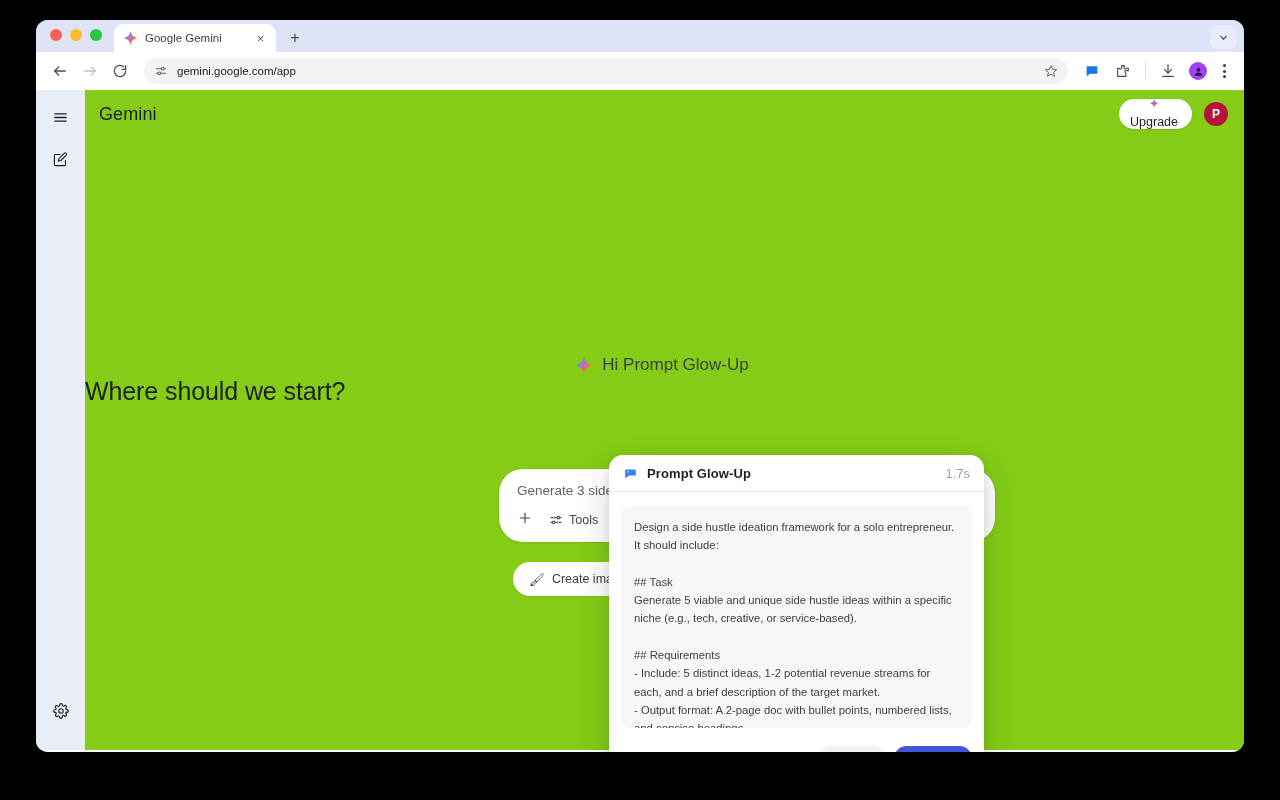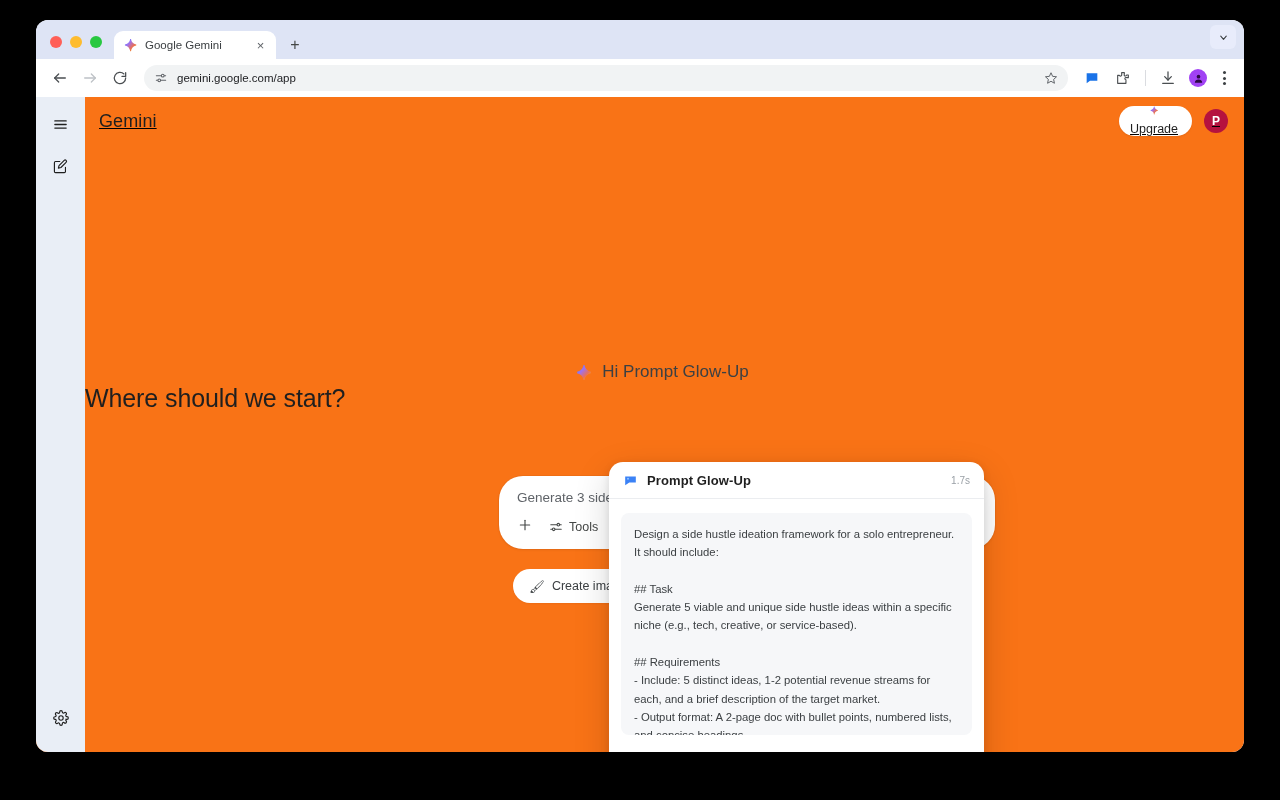--- a/index.html
+++ b/index.html
@@ -17,21 +17,21 @@
     width: 1208px; height: 732px;
     background: #ffffff;
     border-radius: 12px;
     overflow: hidden;
     box-shadow: 0 0 0 1px rgba(0,0,0,0.25);
   }
 
   
   .tab-strip {
     position: relative;
-    height: 39px;
+    height: 32px;
     background: #dee4f5;
     display: flex;
     align-items: flex-end;
     padding-left: 10px;
   }
   .traffic-lights {
     display: flex; align-items: center; gap: 8px;
     height: 34px; padding: 0 12px 0 4px;
   }
   .tl { width: 12px; height: 12px; border-radius: 50%; display:block; }
@@ -121,23 +121,22 @@
     width: 20px; height: 24px;
     display: flex; flex-direction: column; align-items: center; justify-content: center;
     gap: 2.5px;
   }
   .kebab i { width: 3px; height: 3px; border-radius: 50%; background: #3c4043; display:block; }
 
   
   .page {
     position: relative;
     height: 660px;
-    background: #f97316;
+    background: #84cc16;
     display: flex;
-    text-decoration: underline;
   }
 
   
   .rail {
     width: 49px;
     background: #e9eef6;
     display: flex; flex-direction: column; align-items: center;
     padding-top: 10px;
     flex: none;
     position: relative;
@@ -262,21 +261,21 @@
     padding: 0 14px;
     border-bottom: 1px solid #ebedf0;
     gap: 9px;
   }
   .popup-title {
     font-size: 13px; color: #1f1f1f; font-weight: bold;
     letter-spacing: .1px;
   }
   .popup-time {
     margin-left: auto;
-    font-size: 10px; color: #9aa0a6;
+    font-size: 13px; color: #9aa0a6;
   }
   .popup-body { padding: 14px 12px 10px 12px; }
   .popup-content {
     background: #f6f7f9;
     border-radius: 8px;
     padding: 12px 13px 14px 13px;
     font-size: 11.3px;
     line-height: 1.62;
     color: #3c4043;
     white-space: pre-wrap;

